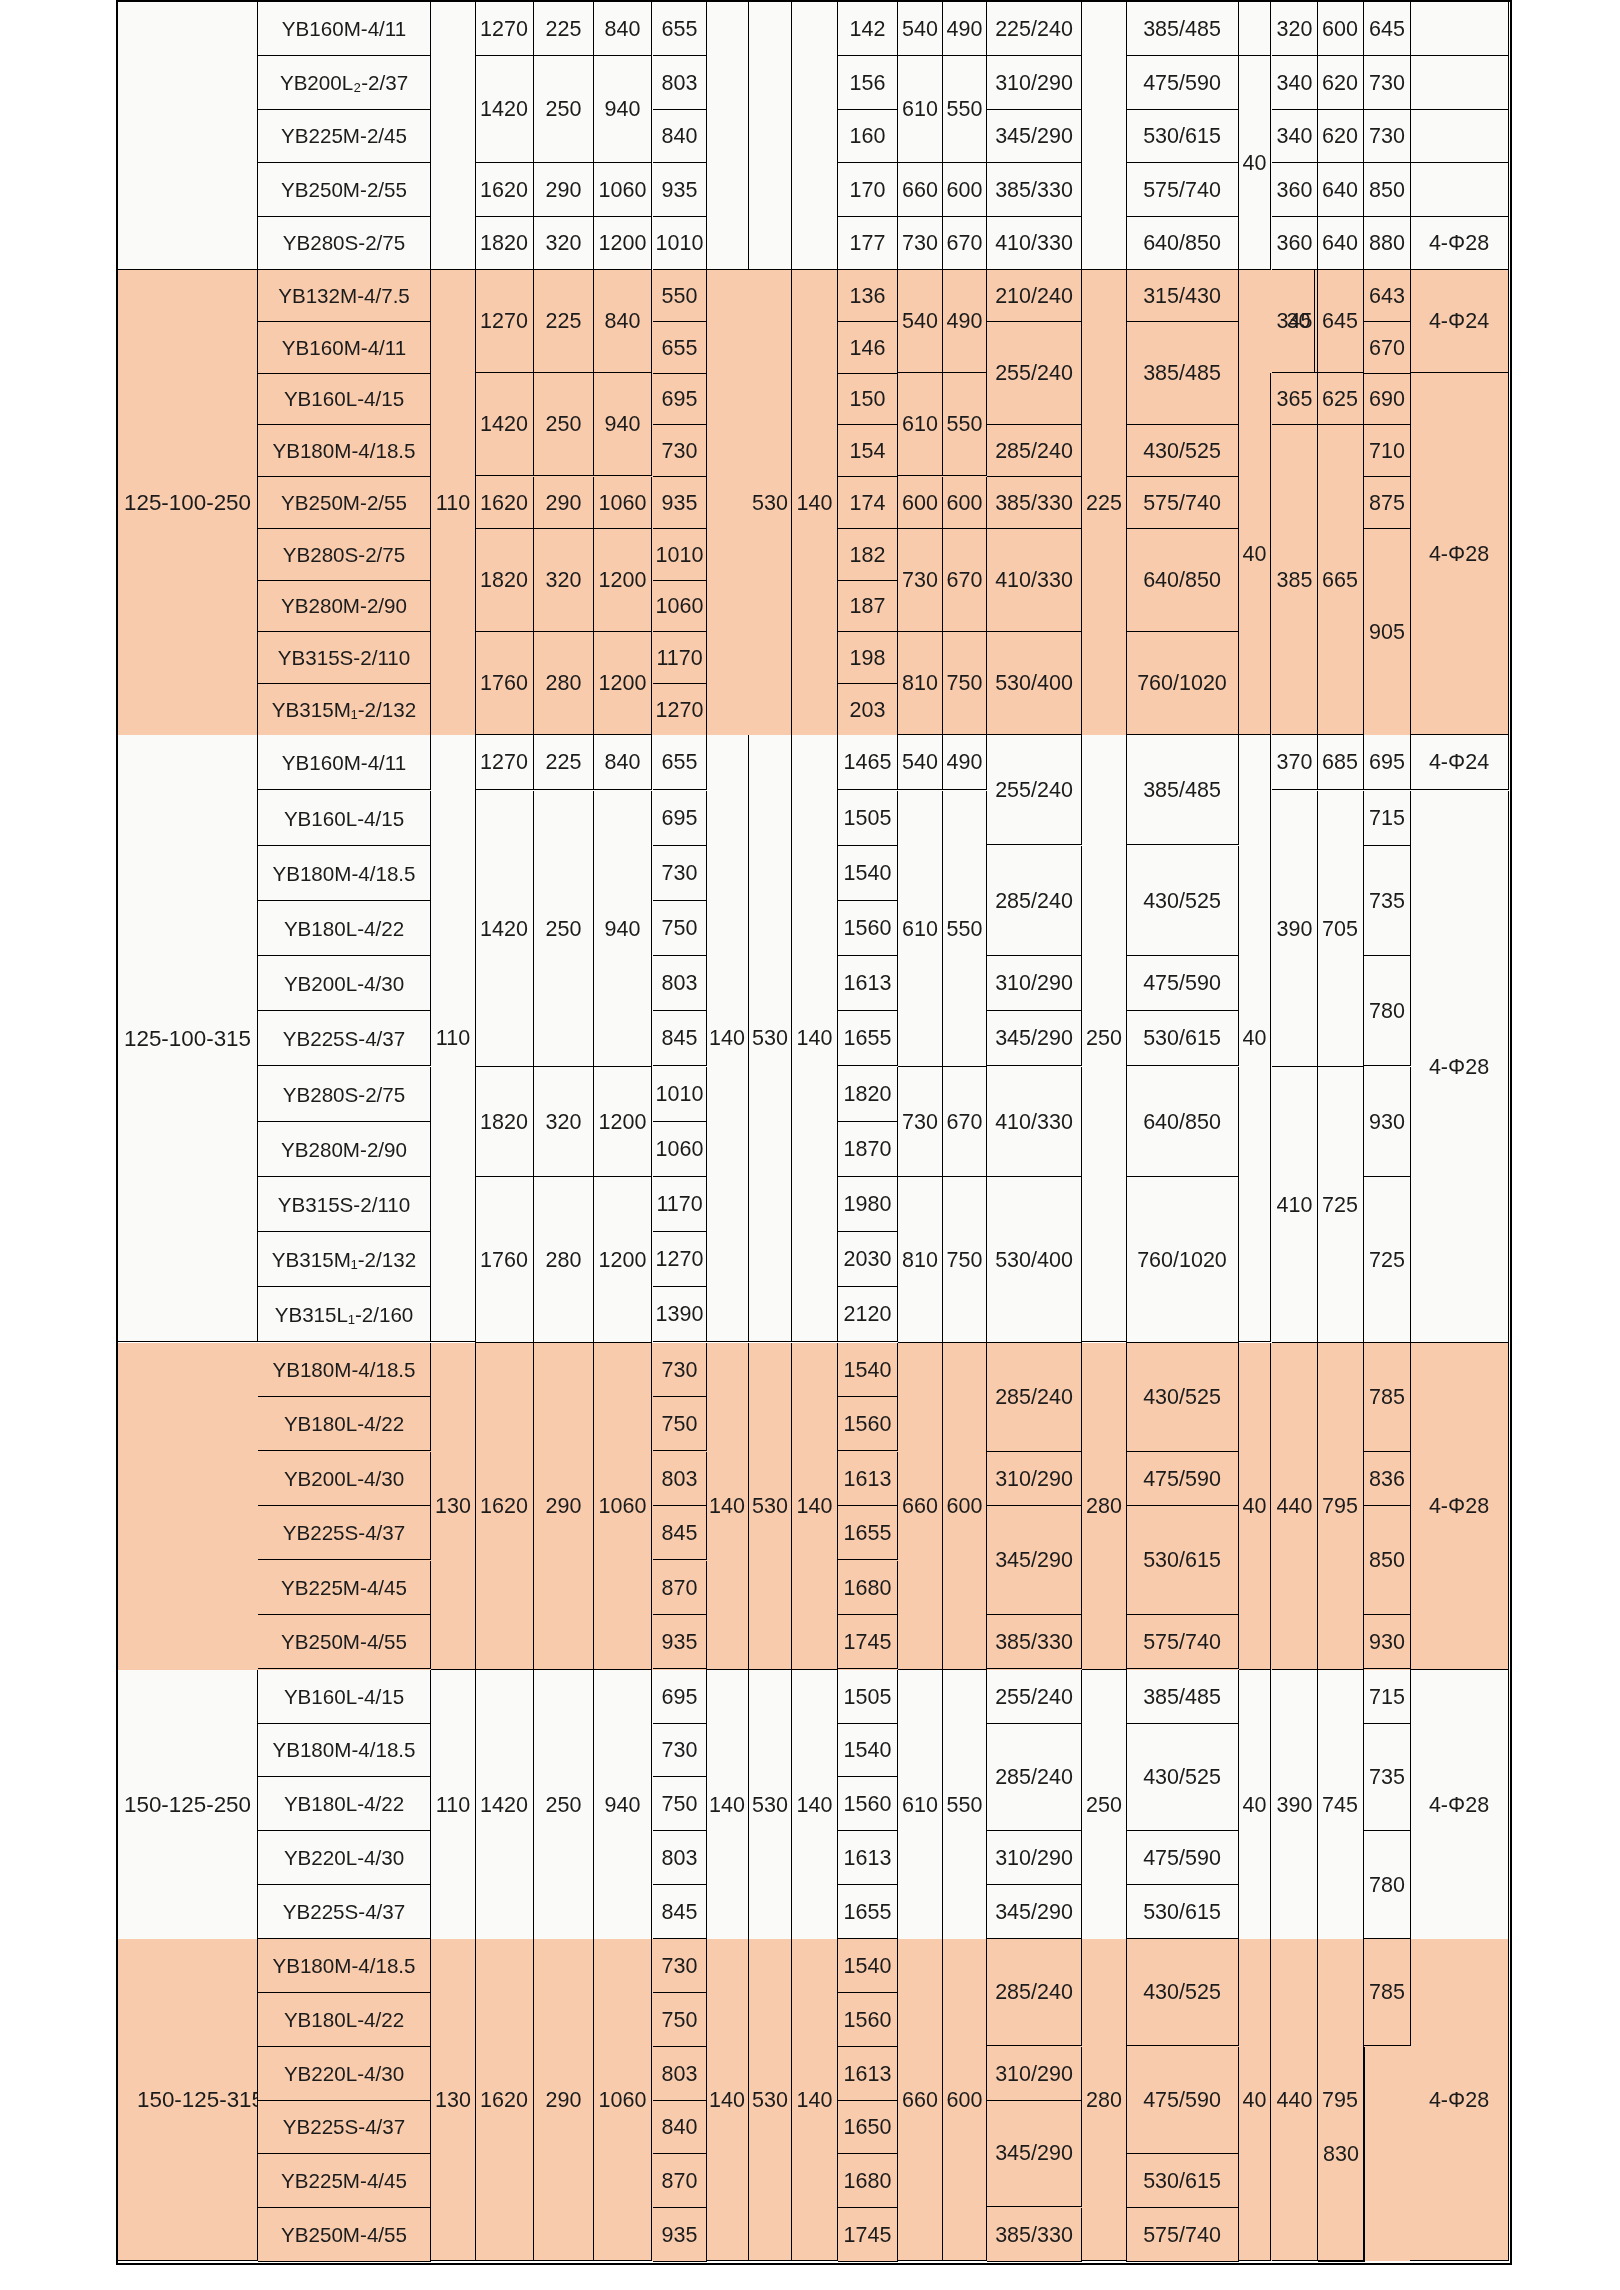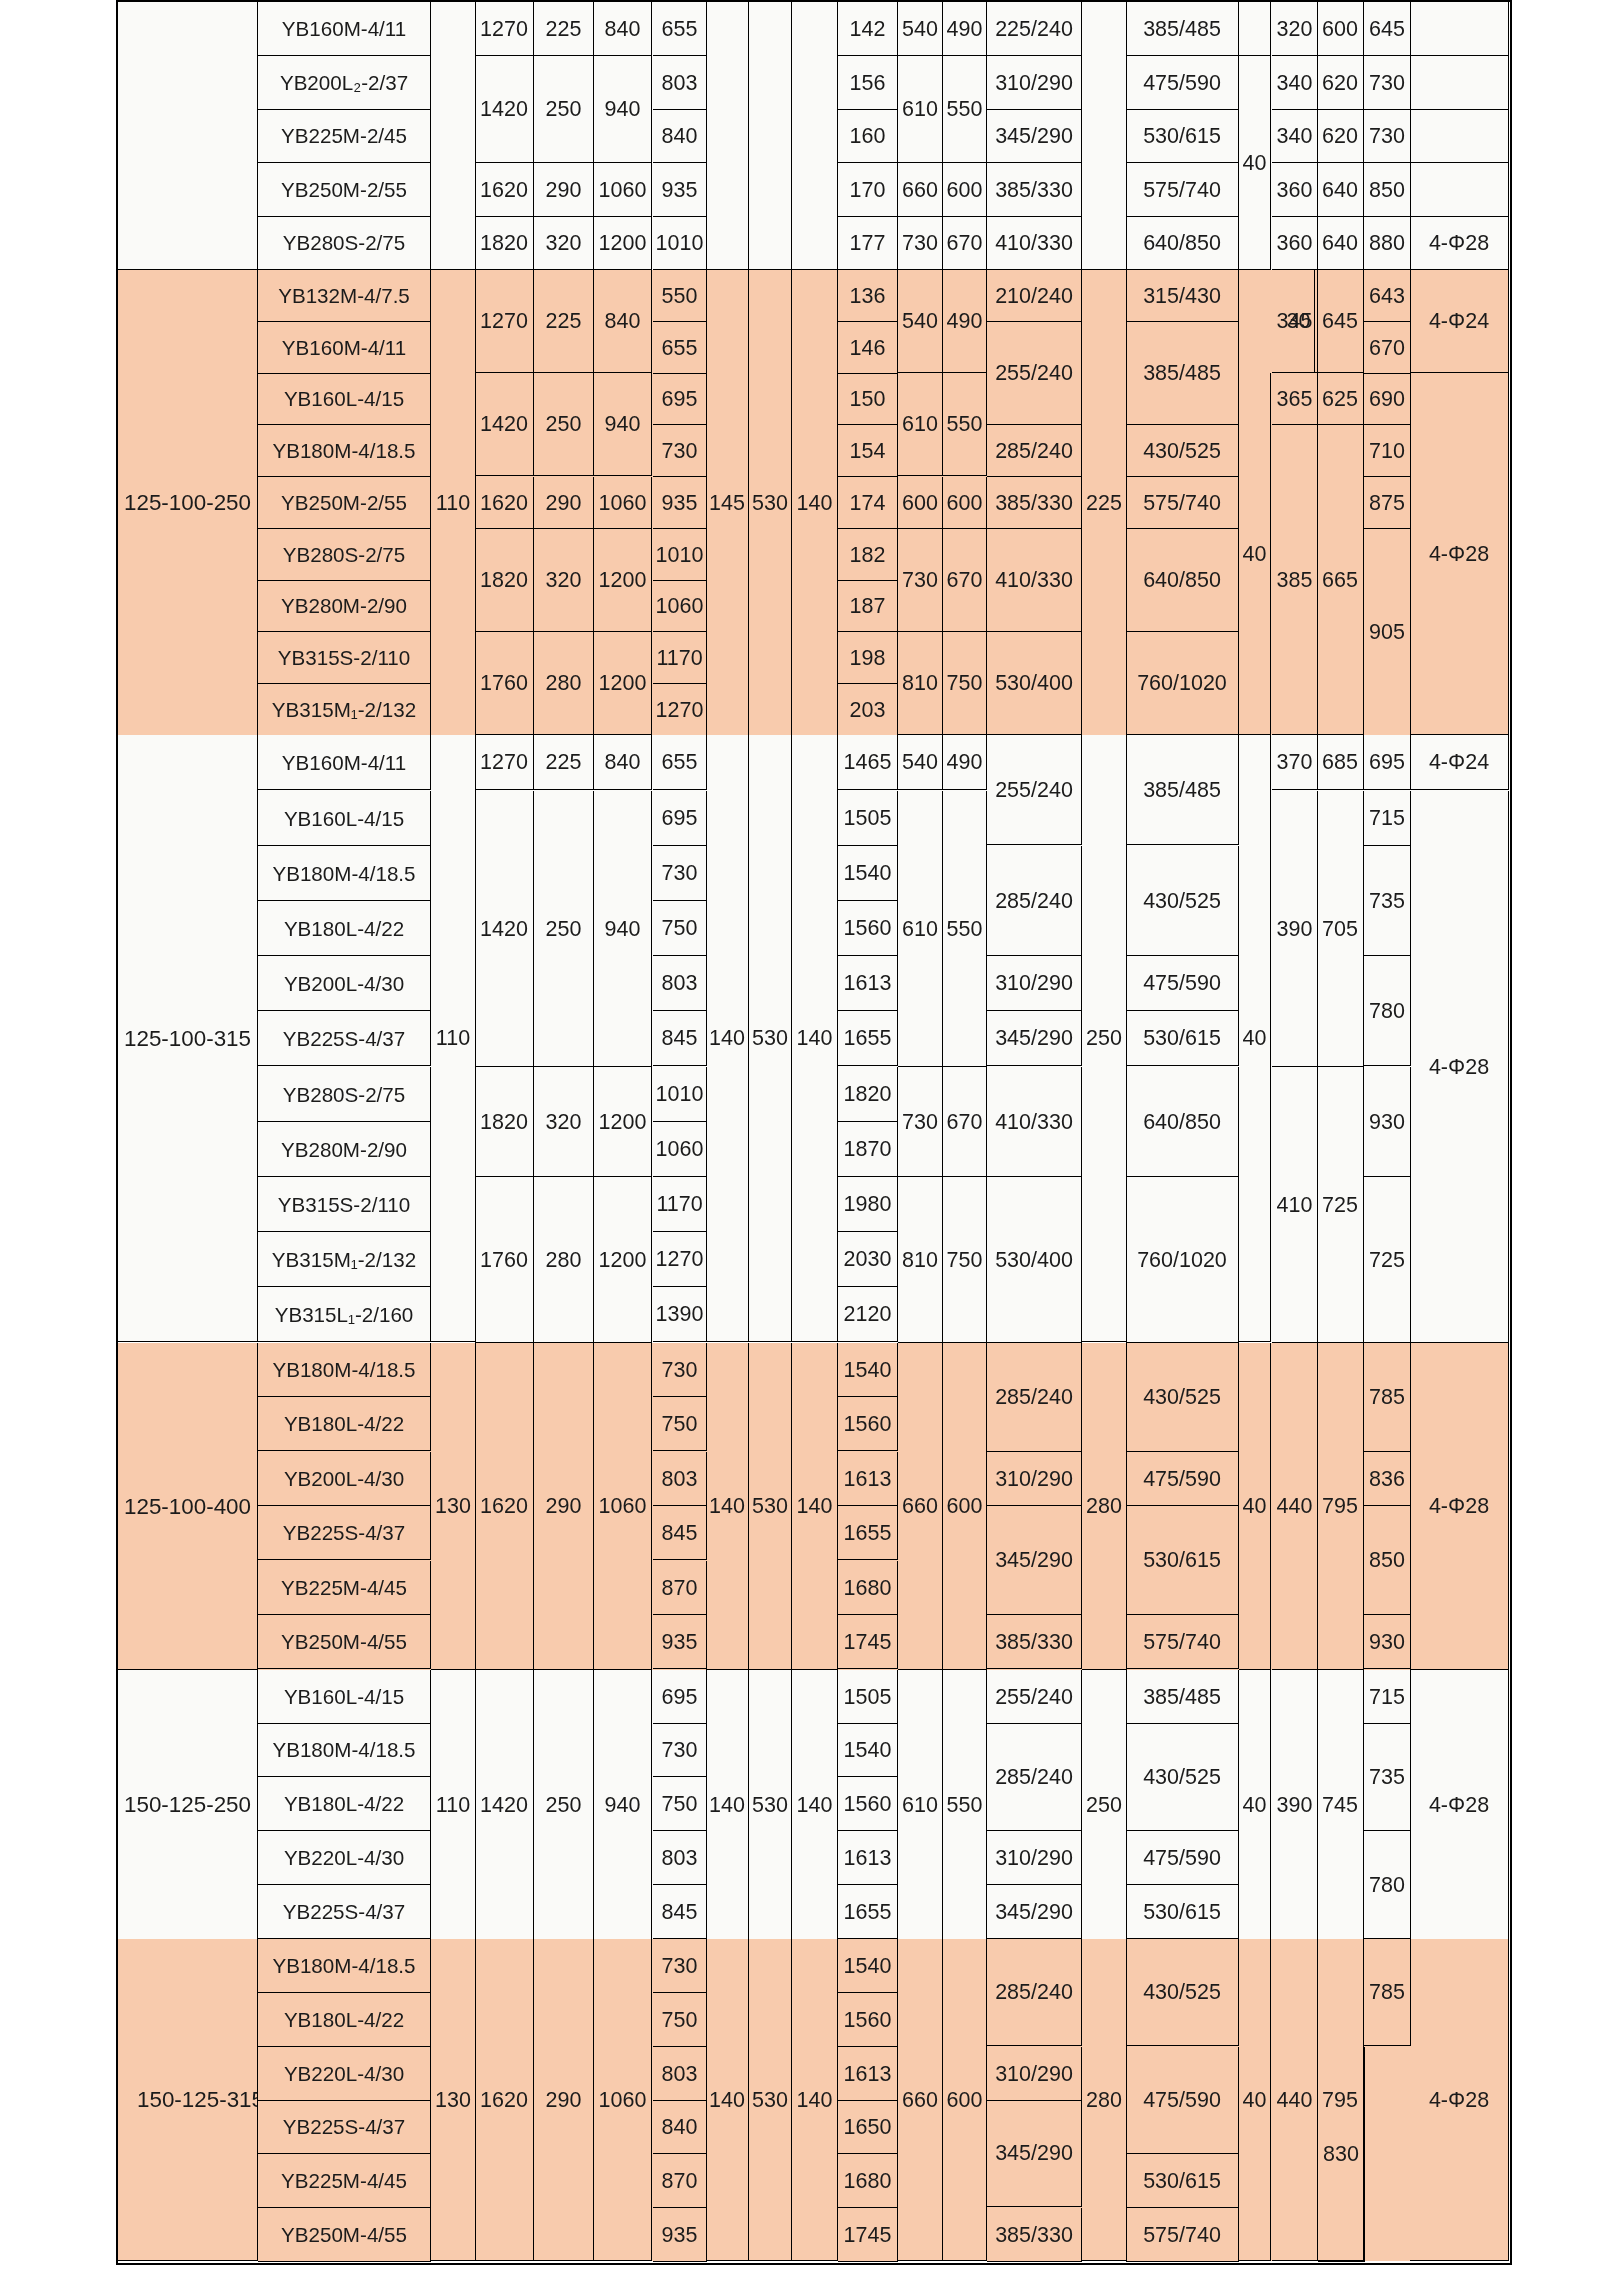--- a/index.html
+++ b/index.html
@@ -337,23 +337,20 @@
       </div>
       <div class="cell c6" style="left: 535px; top: 578px; width: 54px; height: 52px;">
         <span>1060</span>
       </div>
       <div class="cell c6" style="left: 535px; top: 630px; width: 54px; height: 52px;">
         <span>1170</span>
       </div>
       <div class="cell c6" style="left: 535px; top: 682px; width: 54px; height: 52px;">
         <span>1270</span>
       </div>
-      <div class="cell c7" style="left: 588px; top: 268px; width: 43px; height: 466px;">
-        <span>145</span>
-      </div>
       <div class="cell c8" style="left: 631px; top: 268px; width: 43px; height: 466px;">
         <span>530</span>
       </div>
       <div class="cell c9" style="left: 674px; top: 268px; width: 46px; height: 466px;">
         <span>140</span>
       </div>
       <div class="cell c10" style="left: 720px; top: 268px; width: 60px; height: 52px;">
         <span>136</span>
       </div>
       <div class="cell c10" style="left: 720px; top: 320px; width: 60px; height: 52px; align-items: center;">
@@ -750,23 +747,20 @@
       <div class="cell c19" style="left: 1246px; top: 1175px; width: 47px; height: 166px;">
         <span>725</span>
       </div>
       <div class="cell c20" style="left: 1292px; top: 733px; width: 99px; height: 55px;">
         <span>4-Φ24</span>
       </div>
       <div class="cell c20" style="left: 1292px; top: 789px; width: 99px; height: 552px;">
         <span>4-Φ28</span>
       </div>
       <div class="section shaded" style="left: 0px; top: 1341px; width: 1391px; height: 327px;"></div>
-      <div class="cell c0" style="left: 0px; top: 1341px; width: 140px; height: 327px;">
-        <span>125-100-400</span>
-      </div>
       <div class="cell c1" style="left: 140px; top: 1341px; width: 173px; height: 54px;">
         <span>YB180M-4/18.5</span>
       </div>
       <div class="cell c1" style="left: 140px; top: 1395px; width: 173px; height: 54px;">
         <span>YB180L-4/22</span>
       </div>
       <div class="cell c1" style="left: 140px; top: 1450px; width: 173px; height: 54px;">
         <span>YB200L-4/30</span>
       </div>
       <div class="cell c1" style="left: 140px; top: 1504px; width: 173px; height: 54px;">

